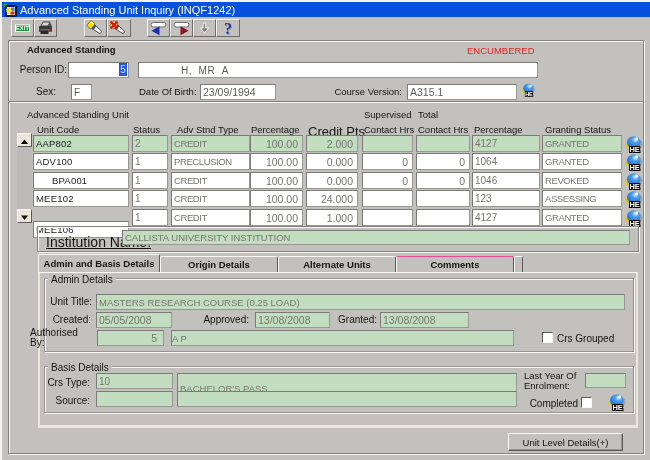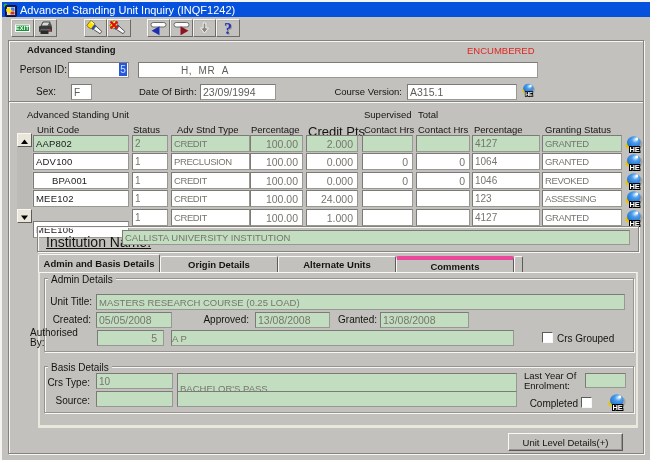--- a/index.html
+++ b/index.html
@@ -207,21 +207,21 @@
 <div style="position:absolute;left:17px;top:209px;width:15px;height:14px;background:#e9e6da;border-top:1px solid #f8f7f4;border-left:1px solid #f8f7f4;border-right:1px solid #5d5b57;border-bottom:1px solid #5d5b57;"><svg width="13" height="12" viewBox="0 0 13 12">
         <polygon points="6.5,8 10,3.5 3,3.5" fill="#000"></polygon>
       </svg></div>
 <div style="position:absolute;left:38px;top:227px;width:602px;height:26px;border:1px solid #f8f7f4;"></div>
 <div style="position:absolute;left:37px;top:226px;width:602px;height:26px;border:1px solid #858380;"></div>
 <div style="left:46px;top:234px;position:absolute;font-size:14px;color:#14140f;white-space:nowrap;text-decoration:underline;">Institution Name:</div>
 <div style="position:absolute;left:122px;top:230px;width:508px;height:15px;background:#c3ddc0;border-top:1px solid #7b7a76;border-left:1px solid #7b7a76;border-bottom:1px solid #999791;border-right:1px solid #999791;box-sizing:border-box;font-size:9.5px;color:#76766e;display:flex;align-items:center;white-space:nowrap;overflow:hidden;padding-left:2px;padding-right:3px;">CALLISTA UNIVERSITY INSTITUTION</div>
 <div style="position:absolute;left:38px;top:272px;width:600px;height:156px;background:#c2c1be;border-left:2px solid #eae8dc;border-bottom:3px solid #eae8dc;border-right:2px solid #eae8dc;border-top:1px solid #f8f7f4;"></div>
 <div style="position:absolute;left:160px;top:256px;width:118px;height:16px;background:#c2c1be;border-top:1px solid #f8f7f4;border-left:1px solid #f8f7f4;border-right:1px solid #5d5b57;border-top-left-radius:2px;border-top-right-radius:2px;font-weight:bold;font-size:9.5px;color:#14140f;display:flex;align-items:center;justify-content:center;white-space:nowrap;">Origin Details</div>
 <div style="position:absolute;left:278px;top:256px;width:118px;height:16px;background:#c2c1be;border-top:1px solid #f8f7f4;border-left:1px solid #f8f7f4;border-right:1px solid #5d5b57;border-top-left-radius:2px;border-top-right-radius:2px;font-weight:bold;font-size:9.5px;color:#14140f;display:flex;align-items:center;justify-content:center;white-space:nowrap;">Alternate Units</div>
-<div style="position:absolute;left:396px;top:256px;width:118px;height:16px;background:#c2c1be;border-top:4px solid #ec4899;border-left:1px solid #f8f7f4;border-right:1px solid #5d5b57;border-top-left-radius:2px;border-top-right-radius:2px;font-weight:bold;font-size:9.5px;color:#14140f;display:flex;align-items:center;justify-content:center;white-space:nowrap;">Comments</div>
+<div style="position:absolute;left:396px;top:256px;width:118px;height:16px;background:#c2c1be;border-top:1px solid #ec4899;border-left:1px solid #f8f7f4;border-right:1px solid #5d5b57;border-top-left-radius:2px;border-top-right-radius:2px;font-weight:bold;font-size:9.5px;color:#14140f;display:flex;align-items:center;justify-content:center;white-space:nowrap;">Comments</div>
 <div style="position:absolute;left:514px;top:256px;width:9px;height:16px;background:#c2c1be;border-top:1px solid #f8f7f4;border-left:1px solid #f8f7f4;border-right:1px solid #5d5b57;border-top-left-radius:2px;border-top-right-radius:2px;font-weight:bold;font-size:9.5px;color:#14140f;display:flex;align-items:center;justify-content:center;white-space:nowrap;"></div>
 <div style="position:absolute;left:38px;top:254px;width:122px;height:18px;background:#c2c1be;border-top:1px solid #f8f7f4;border-left:1px solid #f8f7f4;border-right:1px solid #5d5b57;border-top-left-radius:2px;border-top-right-radius:2px;font-weight:bold;font-size:9.5px;color:#14140f;display:flex;align-items:center;justify-content:center;white-space:nowrap;">Admin and Basis Details</div>
 <div style="position:absolute;left:45px;top:279px;width:590px;height:74px;border:1px solid #f8f7f4;"></div>
 <div style="position:absolute;left:44px;top:278px;width:590px;height:74px;border:1px solid #96948f;"></div>
 <div style="position:absolute;left:48px;top:274px;background:#c2c1be;padding:0 3px;font-size:10px;color:#14140f;">Admin Details</div>
 <div style="left:40px;top:296px;position:absolute;font-size:10px;color:#14140f;white-space:nowrap;width:52px;text-align:right;">Unit Title:</div>
 <div style="position:absolute;left:96px;top:294px;width:529px;height:16px;background:#c3ddc0;border-top:1px solid #7b7a76;border-left:1px solid #7b7a76;border-bottom:1px solid #999791;border-right:1px solid #999791;box-sizing:border-box;font-size:9.5px;color:#76766e;display:flex;align-items:center;white-space:nowrap;overflow:hidden;padding-left:2px;padding-right:3px;">MASTERS RESEARCH COURSE (0.25 LOAD)</div>
 <div style="left:39px;top:314px;position:absolute;font-size:10px;color:#14140f;white-space:nowrap;width:52px;text-align:right;">Created:</div>
 <div style="position:absolute;left:96px;top:312px;width:76px;height:16px;background:#c3ddc0;border-top:1px solid #7b7a76;border-left:1px solid #7b7a76;border-bottom:1px solid #999791;border-right:1px solid #999791;box-sizing:border-box;font-size:10.5px;color:#76766e;display:flex;align-items:center;white-space:nowrap;overflow:hidden;padding-left:2px;padding-right:3px;">05/05/2008</div>
 <div style="left:185px;top:314px;position:absolute;font-size:10px;color:#14140f;white-space:nowrap;width:64px;text-align:right;">Approved:</div>

